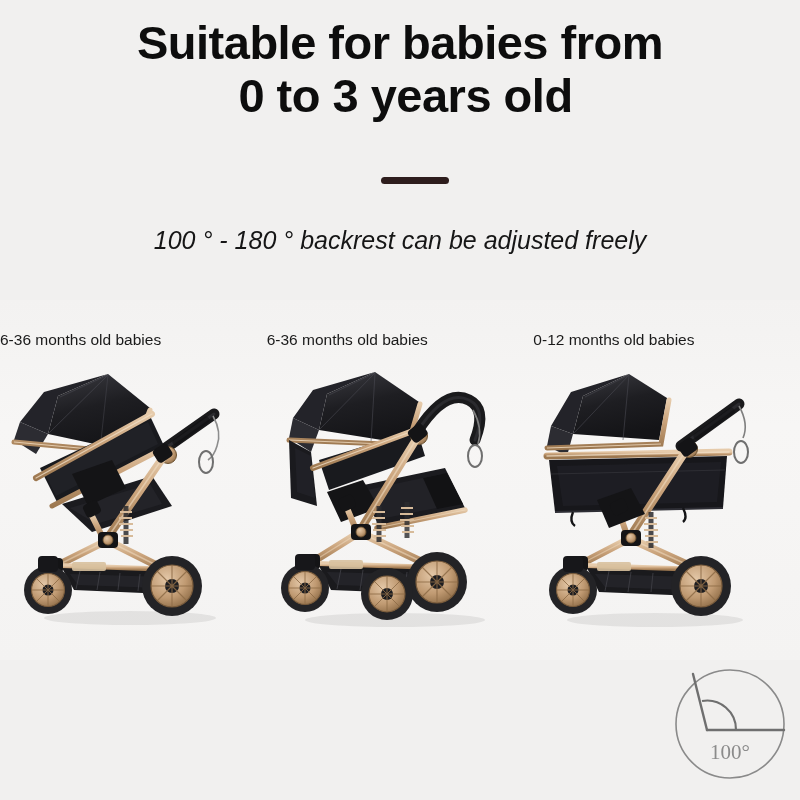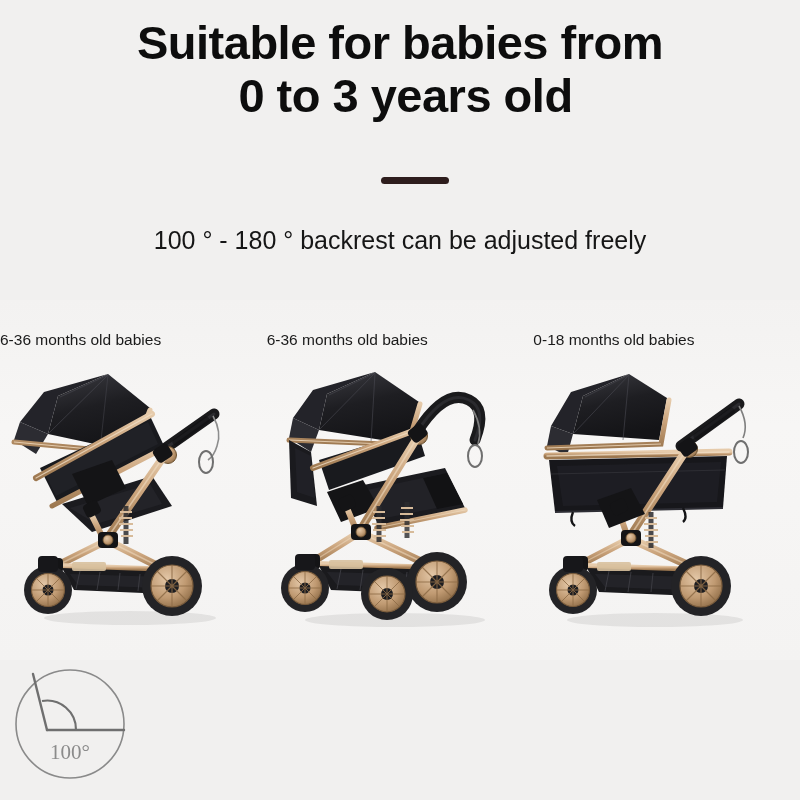--- a/index.html
+++ b/index.html
@@ -34,40 +34,41 @@
     width:68px;height:7px;border-radius:4px;
     background:#2e1d1d;
   }
 
   .subtitle{
     position:absolute;left:0;right:0;top:224px;
     text-align:center;
     font-size:25px;line-height:32px;
     color:#161616;
     font-weight:normal;
+    font-style:italic;
   }
 
   .cols{
     position:absolute;left:0;top:330px;width:800px;height:330px;
     display:flex;
   }
   .col{flex:1 1 0;position:relative;display:flex;flex-direction:column;align-items:flex-start;}
   .col-caption{
     font-size:15.5px;line-height:20px;color:#1a1a1a;
     white-space:nowrap;
     margin-top:0px;
   }
   .col-art{margin-top:6px;}
   .col-art svg{display:block;}
 
   .angles{
     position:absolute;left:0;top:662px;width:800px;height:138px;
     display:flex;
   }
-  .angle-cell{flex:1 1 0;display:flex;justify-content:flex-start;align-items:flex-start;}
+  .angle-cell{flex:1 1 0;display:flex;justify-content:flex-end;align-items:flex-start;}
   .angle-cell svg{display:block;}
   .angle-label{
     font-family:"Liberation Serif", serif;
     font-size:21px;
     fill:#8b8b8b;
   }
 </style>
 </head>
 <body>
 
@@ -335,21 +336,21 @@
               <path d="M38 216 L38 248 M22 232 L54 232 M27 221 L49 243 M49 221 L27 243"></path>
             </g>
             <circle cx="38" cy="232" r="16.5" fill="none" stroke="#7a5c3c" stroke-width="1.1"></circle>
             <rect x="28" y="198" width="20" height="16" rx="4" fill="#17171a"></rect>
           </g>
         </svg>
       </div>
     </div>
 
     <div class="col">
-      <div class="col-caption">0-18 months old babies</div>
+      <div class="col-caption">0-12 months old babies</div>
       <div class="col-art">
         <svg width="240" height="280" viewBox="0 0 240 280" role="img">
           <defs>
             <linearGradient id="g3gold" x1="0" y1="0" x2="0" y2="1">
               <stop offset="0" stop-color="#e6cbab"></stop>
                 <stop offset="0.45" stop-color="#c9a27a"></stop>
                 <stop offset="1" stop-color="#9d7850"></stop>
             </linearGradient>
             <linearGradient id="g3cloth" x1="0" y1="0" x2="0.3" y2="1">
               <stop offset="0" stop-color="#3a3a40"></stop>

